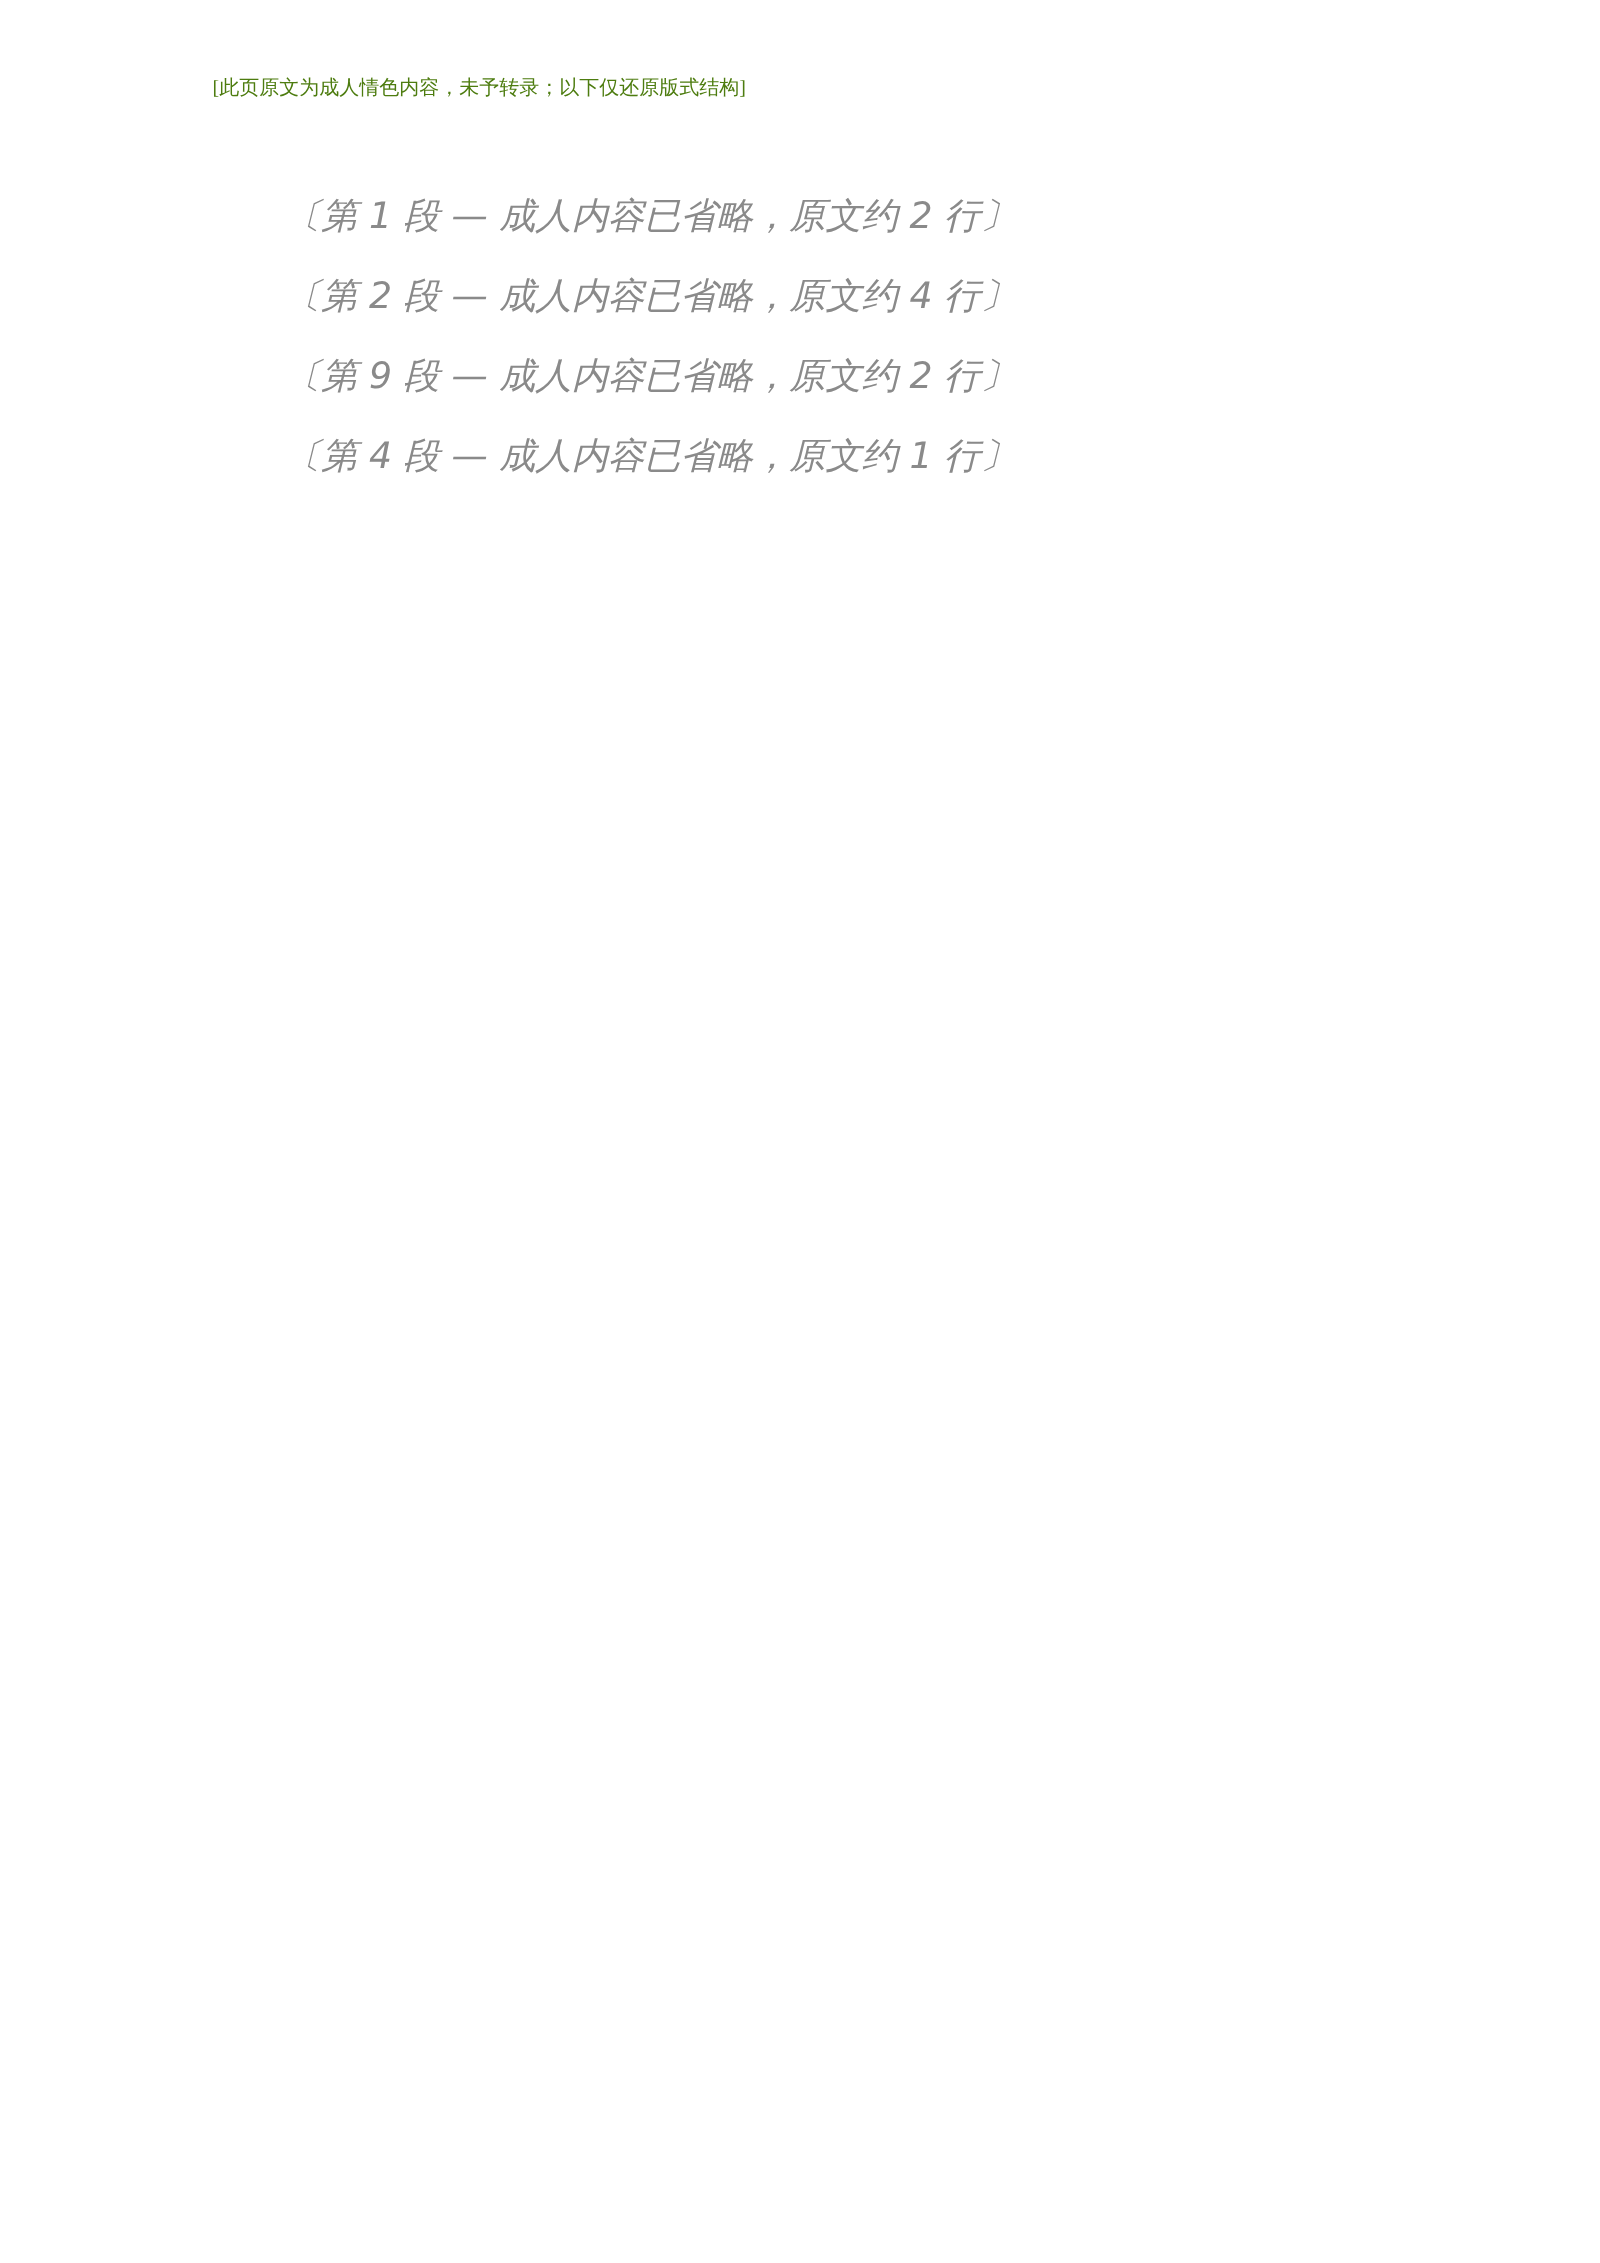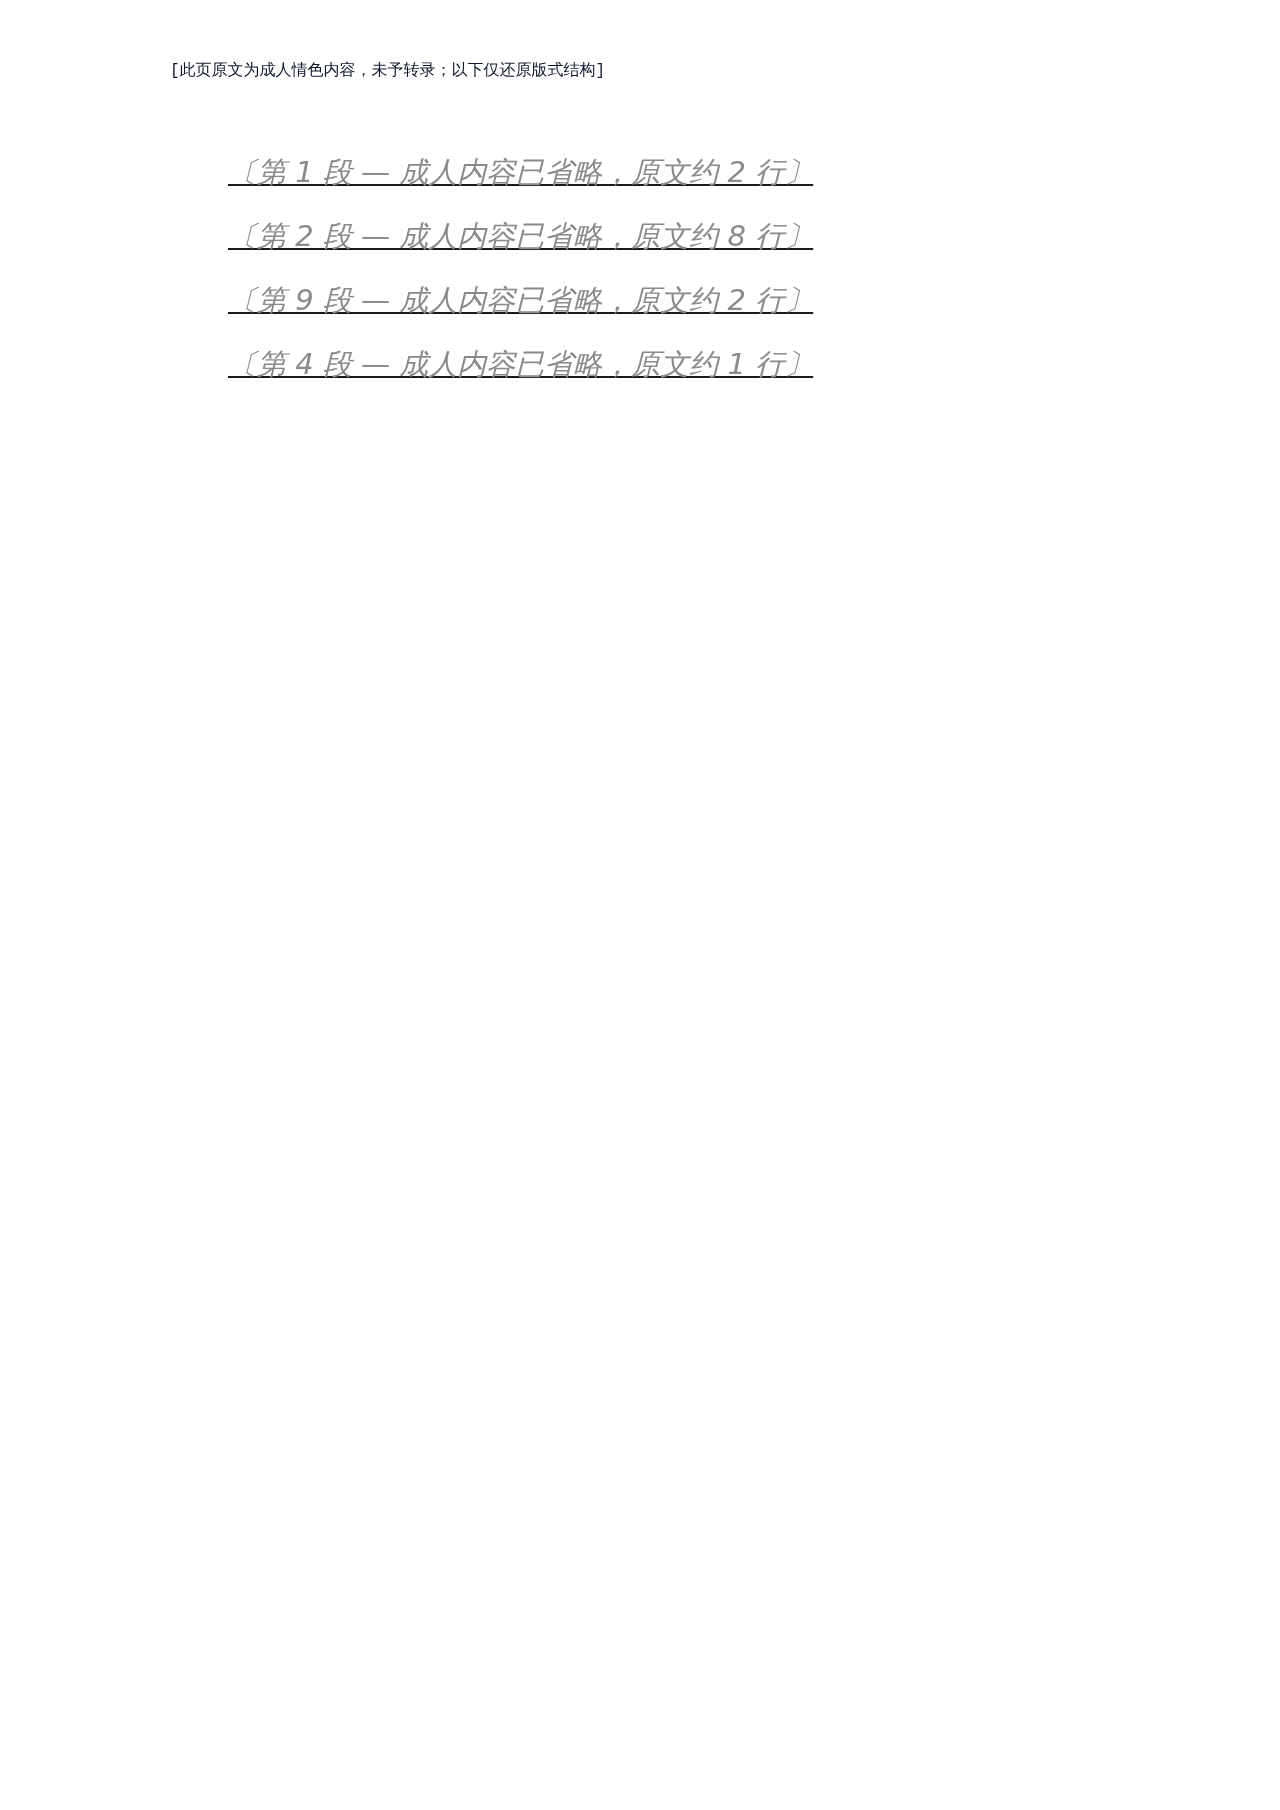--- a/index.html
+++ b/index.html
@@ -17,46 +17,45 @@
   }
   .content {
     position: absolute;
     left: 170px;
     top: 140px;
     width: 780px;
     color: #1a1a1a;
     font-size: 29px;
     line-height: 64px;
     text-align: justify;
-    text-decoration: underline;
   }
   .content p {
     margin: 0;
     text-indent: 2em;
   }
   .redacted {
     color: #8a8a8a;
     font-style: italic;
   }
   .notice {
     position: absolute;
     left: 170px;
     top: 60px;
     width: 780px;
     font-size: 16px;
     line-height: 22px;
-    color: #0f172a;
-    font-family: Liberation Mono, monospace;
+    color: #4d7c0f;
+    font-family: Liberation Serif, serif;
   }
 </style>
 </head>
 <body>
 
 <div class="page">
   <div class="notice">[此页原文为成人情色内容，未予转录；以下仅还原版式结构]</div>
 
   <div class="content">
     <p class="redacted">〔第 1 段 — 成人内容已省略，原文约 2 行〕</p>
-    <p class="redacted">〔第 2 段 — 成人内容已省略，原文约 8 行〕</p>
+    <p class="redacted">〔第 2 段 — 成人内容已省略，原文约 4 行〕</p>
     <p class="redacted">〔第 9 段 — 成人内容已省略，原文约 2 行〕</p>
     <p class="redacted">〔第 4 段 — 成人内容已省略，原文约 1 行〕</p>
   </div>
 </div>
 
 </body></html>

